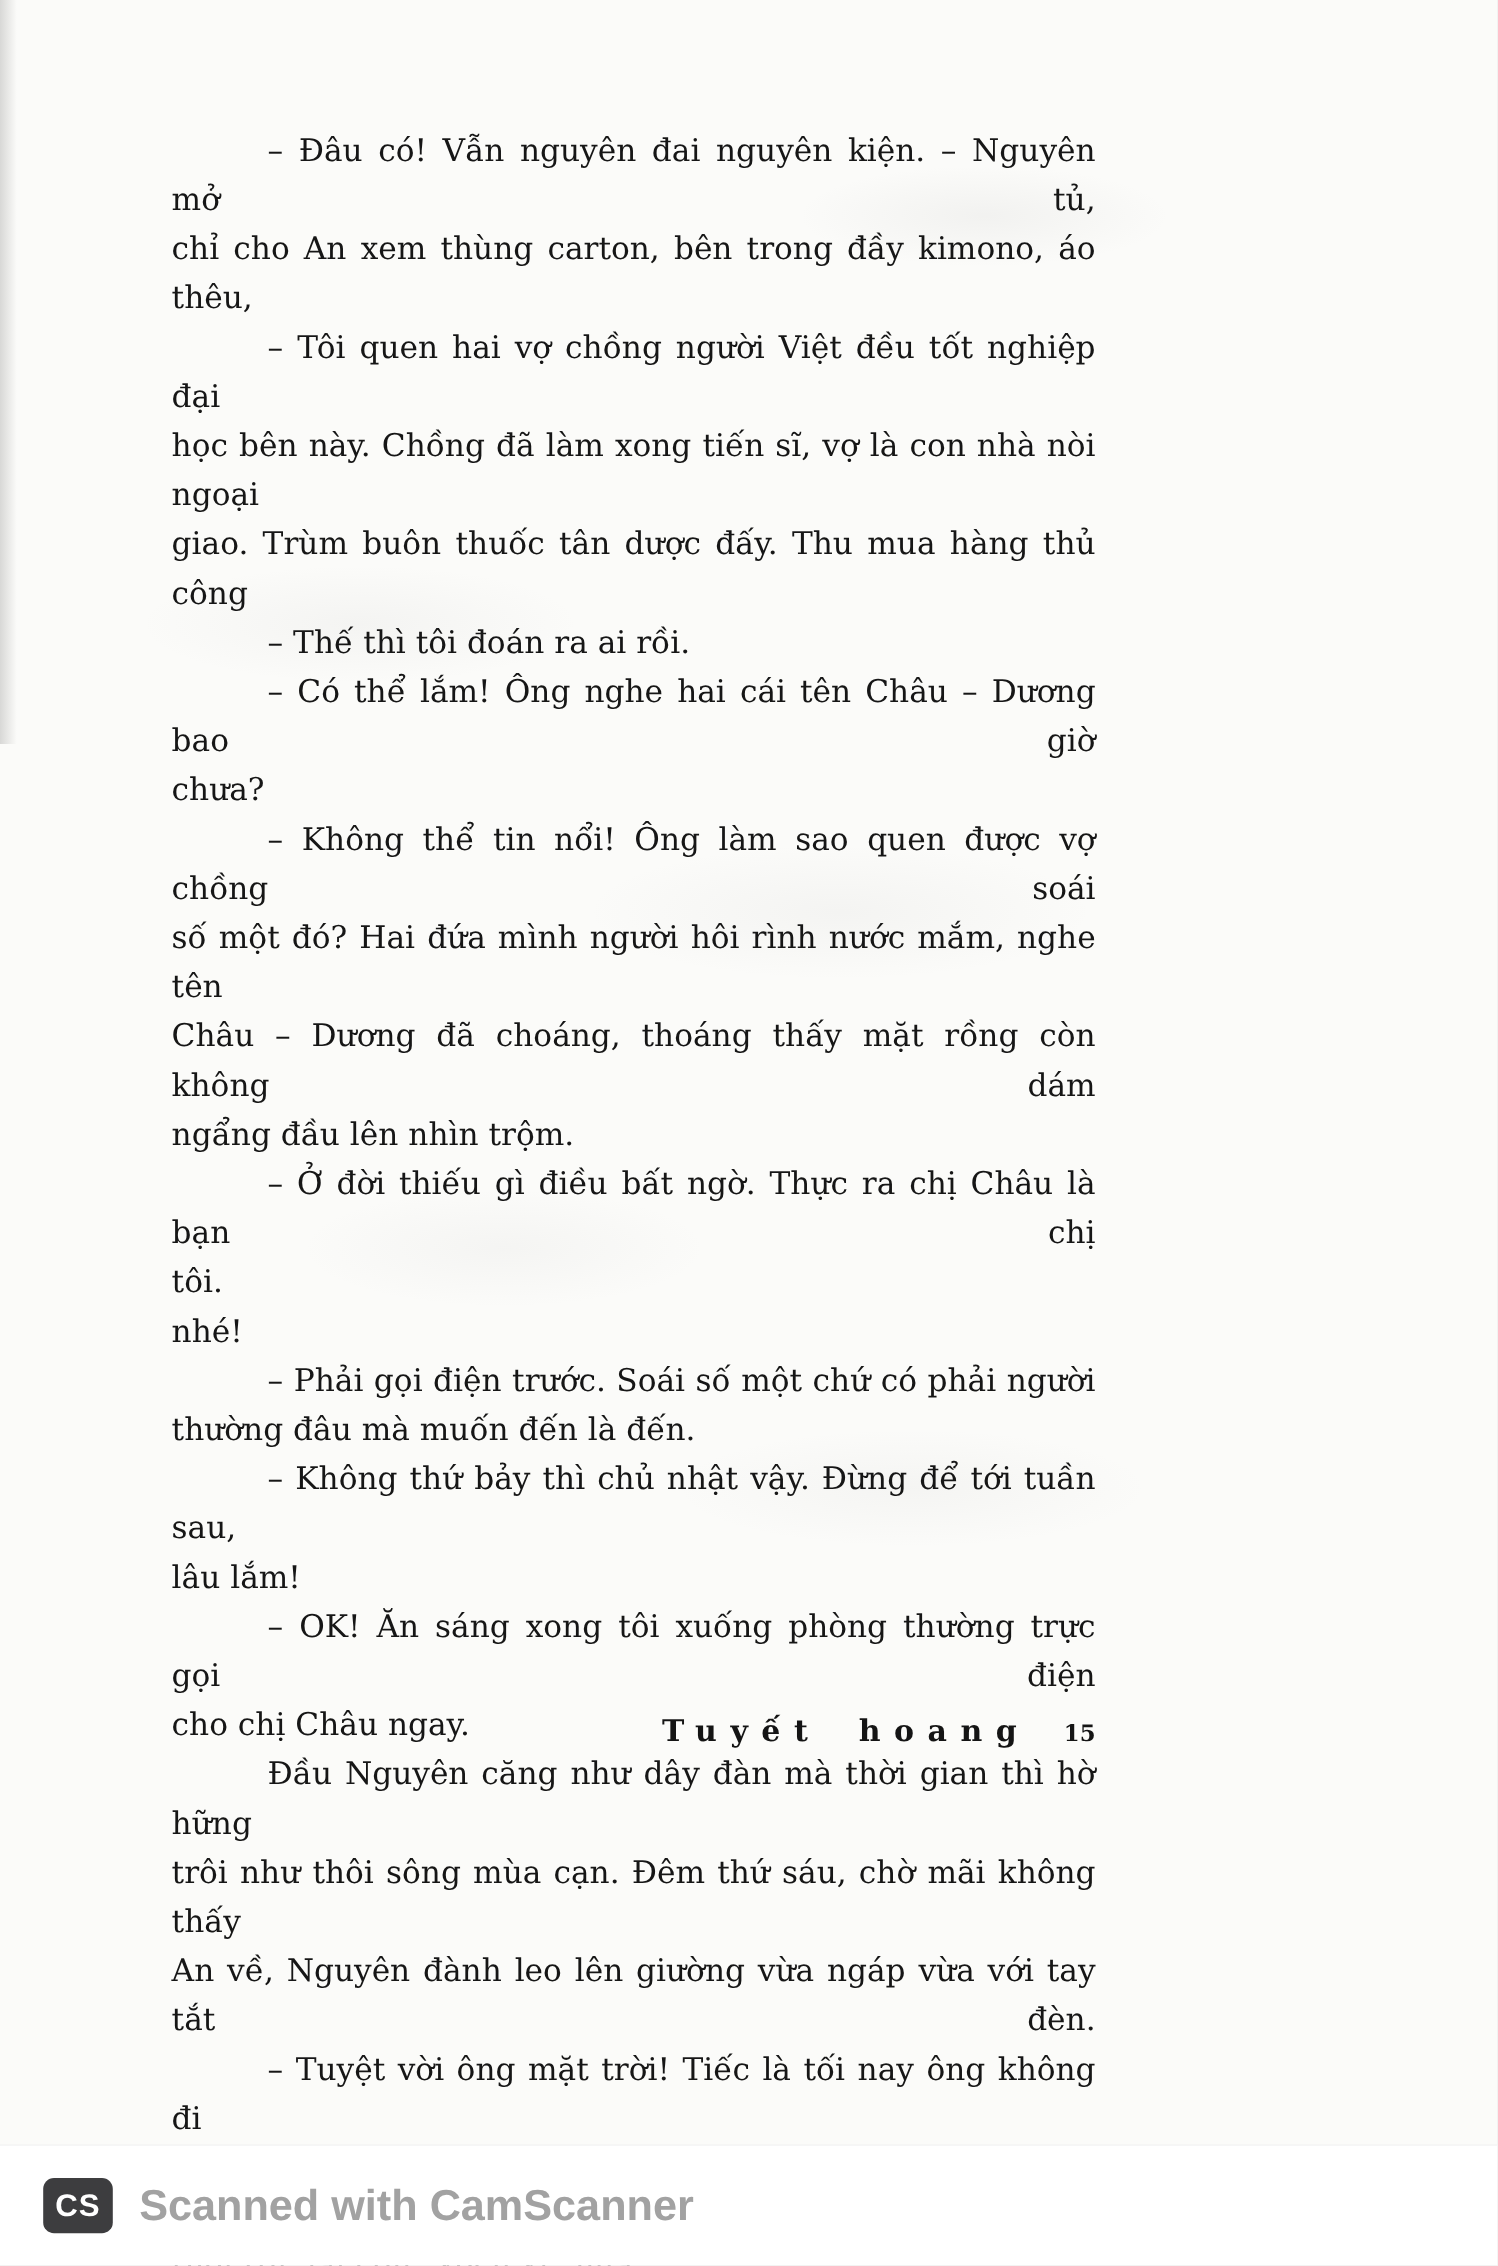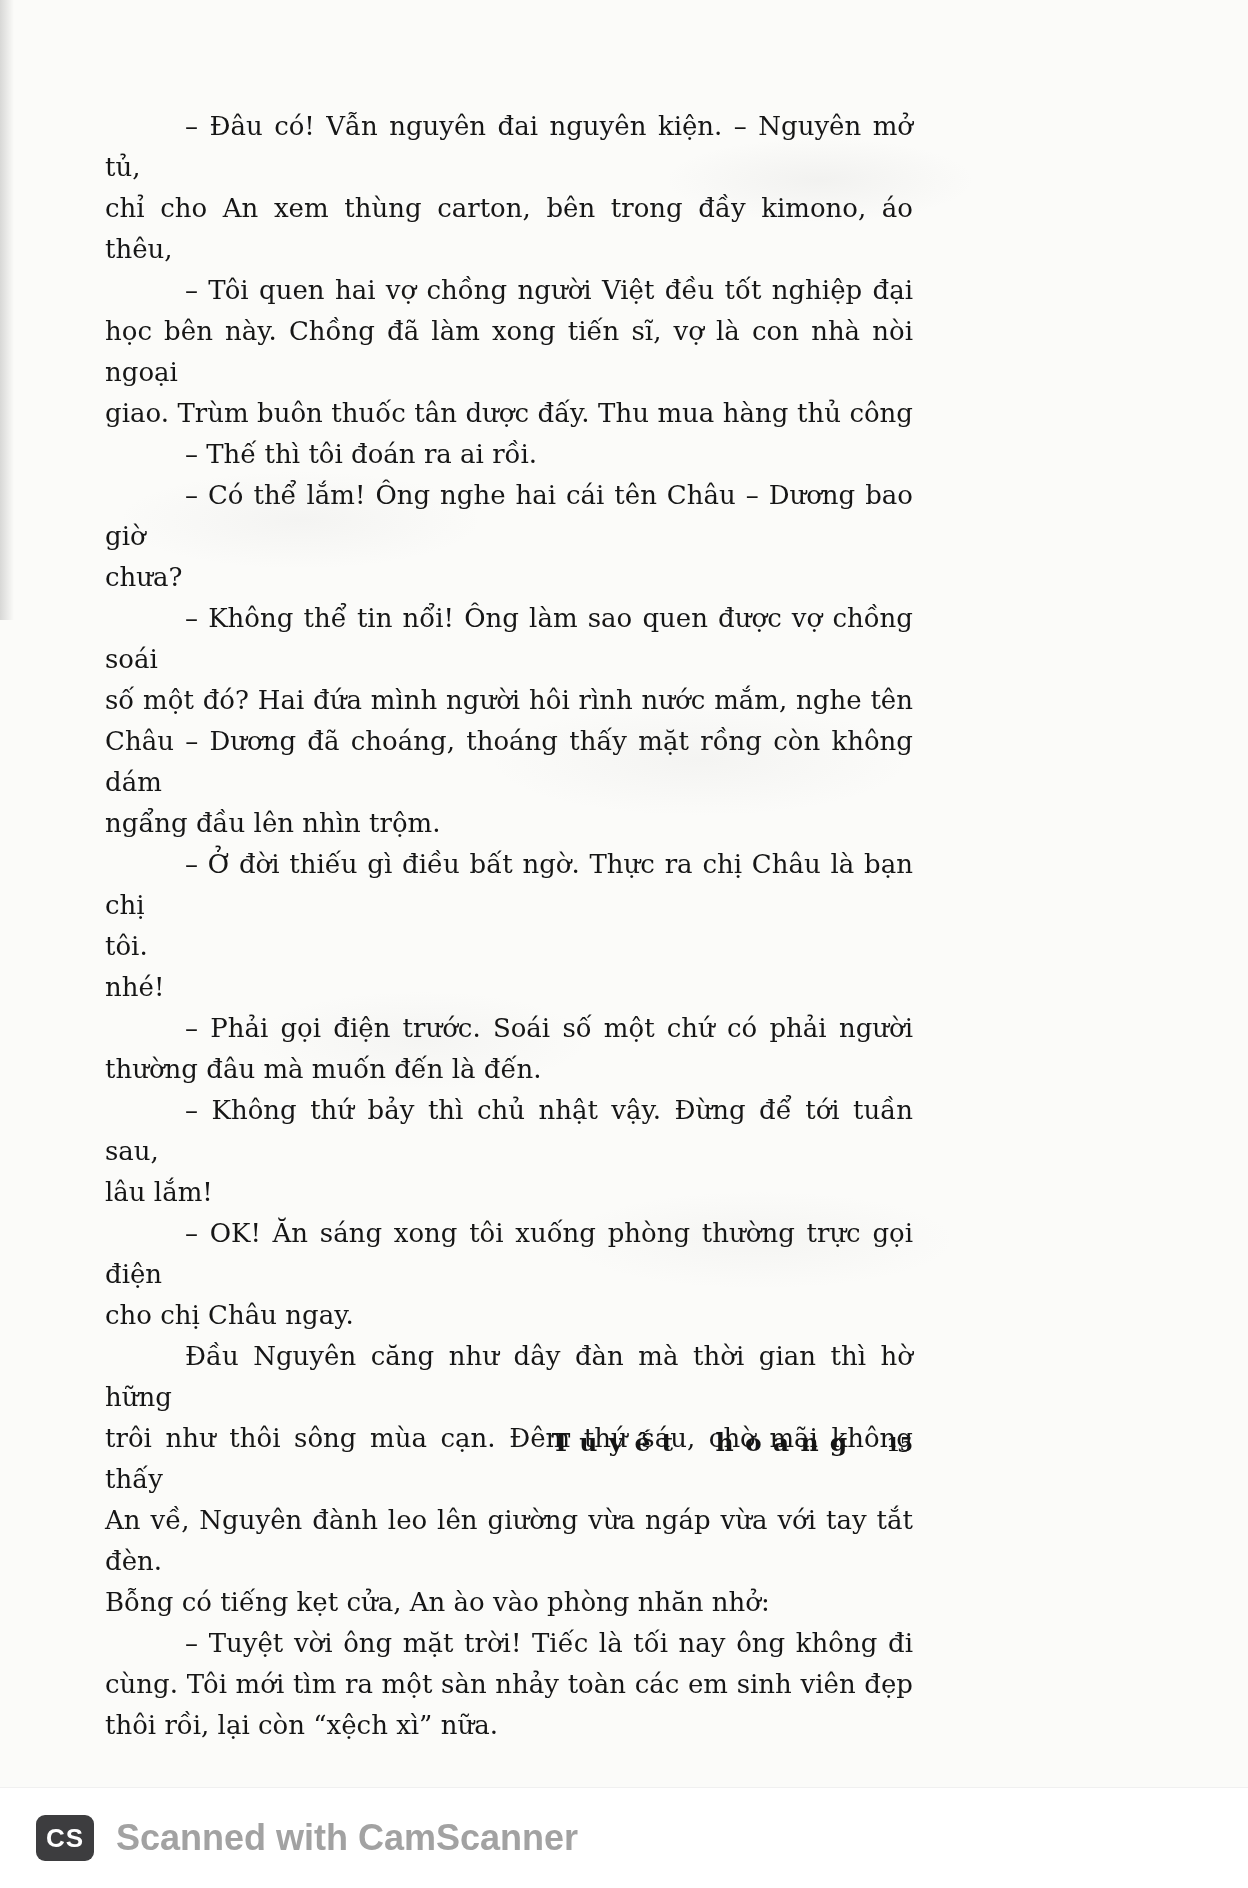--- a/index.html
+++ b/index.html
@@ -41,20 +41,21 @@
     top: 106px;
     width: 808px;
     font-size: 26px;
     line-height: 41px;
     color: #161616;
   }
   .line {
     text-align: justify;
     text-align-last: justify;
     min-height: 41px;
+    margin-left: 38px;
   }
   .line.para-end {
     text-align-last: left;
   }
   .line.indent {
     text-indent: 80px;
   }
   .page-footer {
     position: absolute;
     top: 1428px;
@@ -137,21 +138,20 @@
       <div class="line para-end">nhé!</div>
       <div class="line indent">– Phải gọi điện trước. Soái số một chứ có phải người</div>
       <div class="line para-end">thường đâu mà muốn đến là đến.</div>
       <div class="line indent">– Không thứ bảy thì chủ nhật vậy. Đừng để tới tuần sau,</div>
       <div class="line para-end">lâu lắm!</div>
       <div class="line indent">– OK! Ăn sáng xong tôi xuống phòng thường trực gọi điện</div>
       <div class="line para-end">cho chị Châu ngay.</div>
       <div class="line indent">Đầu Nguyên căng như dây đàn mà thời gian thì hờ hững</div>
       <div class="line">trôi như thôi sông mùa cạn. Đêm thứ sáu, chờ mãi không thấy</div>
       <div class="line">An về, Nguyên đành leo lên giường vừa ngáp vừa với tay tắt đèn.</div>
-      <div class="line para-end">Bỗng có tiếng kẹt cửa, An ào vào phòng nhăn nhở:</div>
       <div class="line indent">– Tuyệt vời ông mặt trời! Tiếc là tối nay ông không đi</div>
       <div class="line">cùng. Tôi mới tìm ra một sàn nhảy toàn các em sinh viên đẹp</div>
       <div class="line para-end">thôi rồi, lại còn “xệch xì” nữa.</div>
     </div>
 
   <div class="page-footer">
     <span class="running-title">Tuyết hoang</span>
     <span class="page-number">15</span>
   </div>
 

